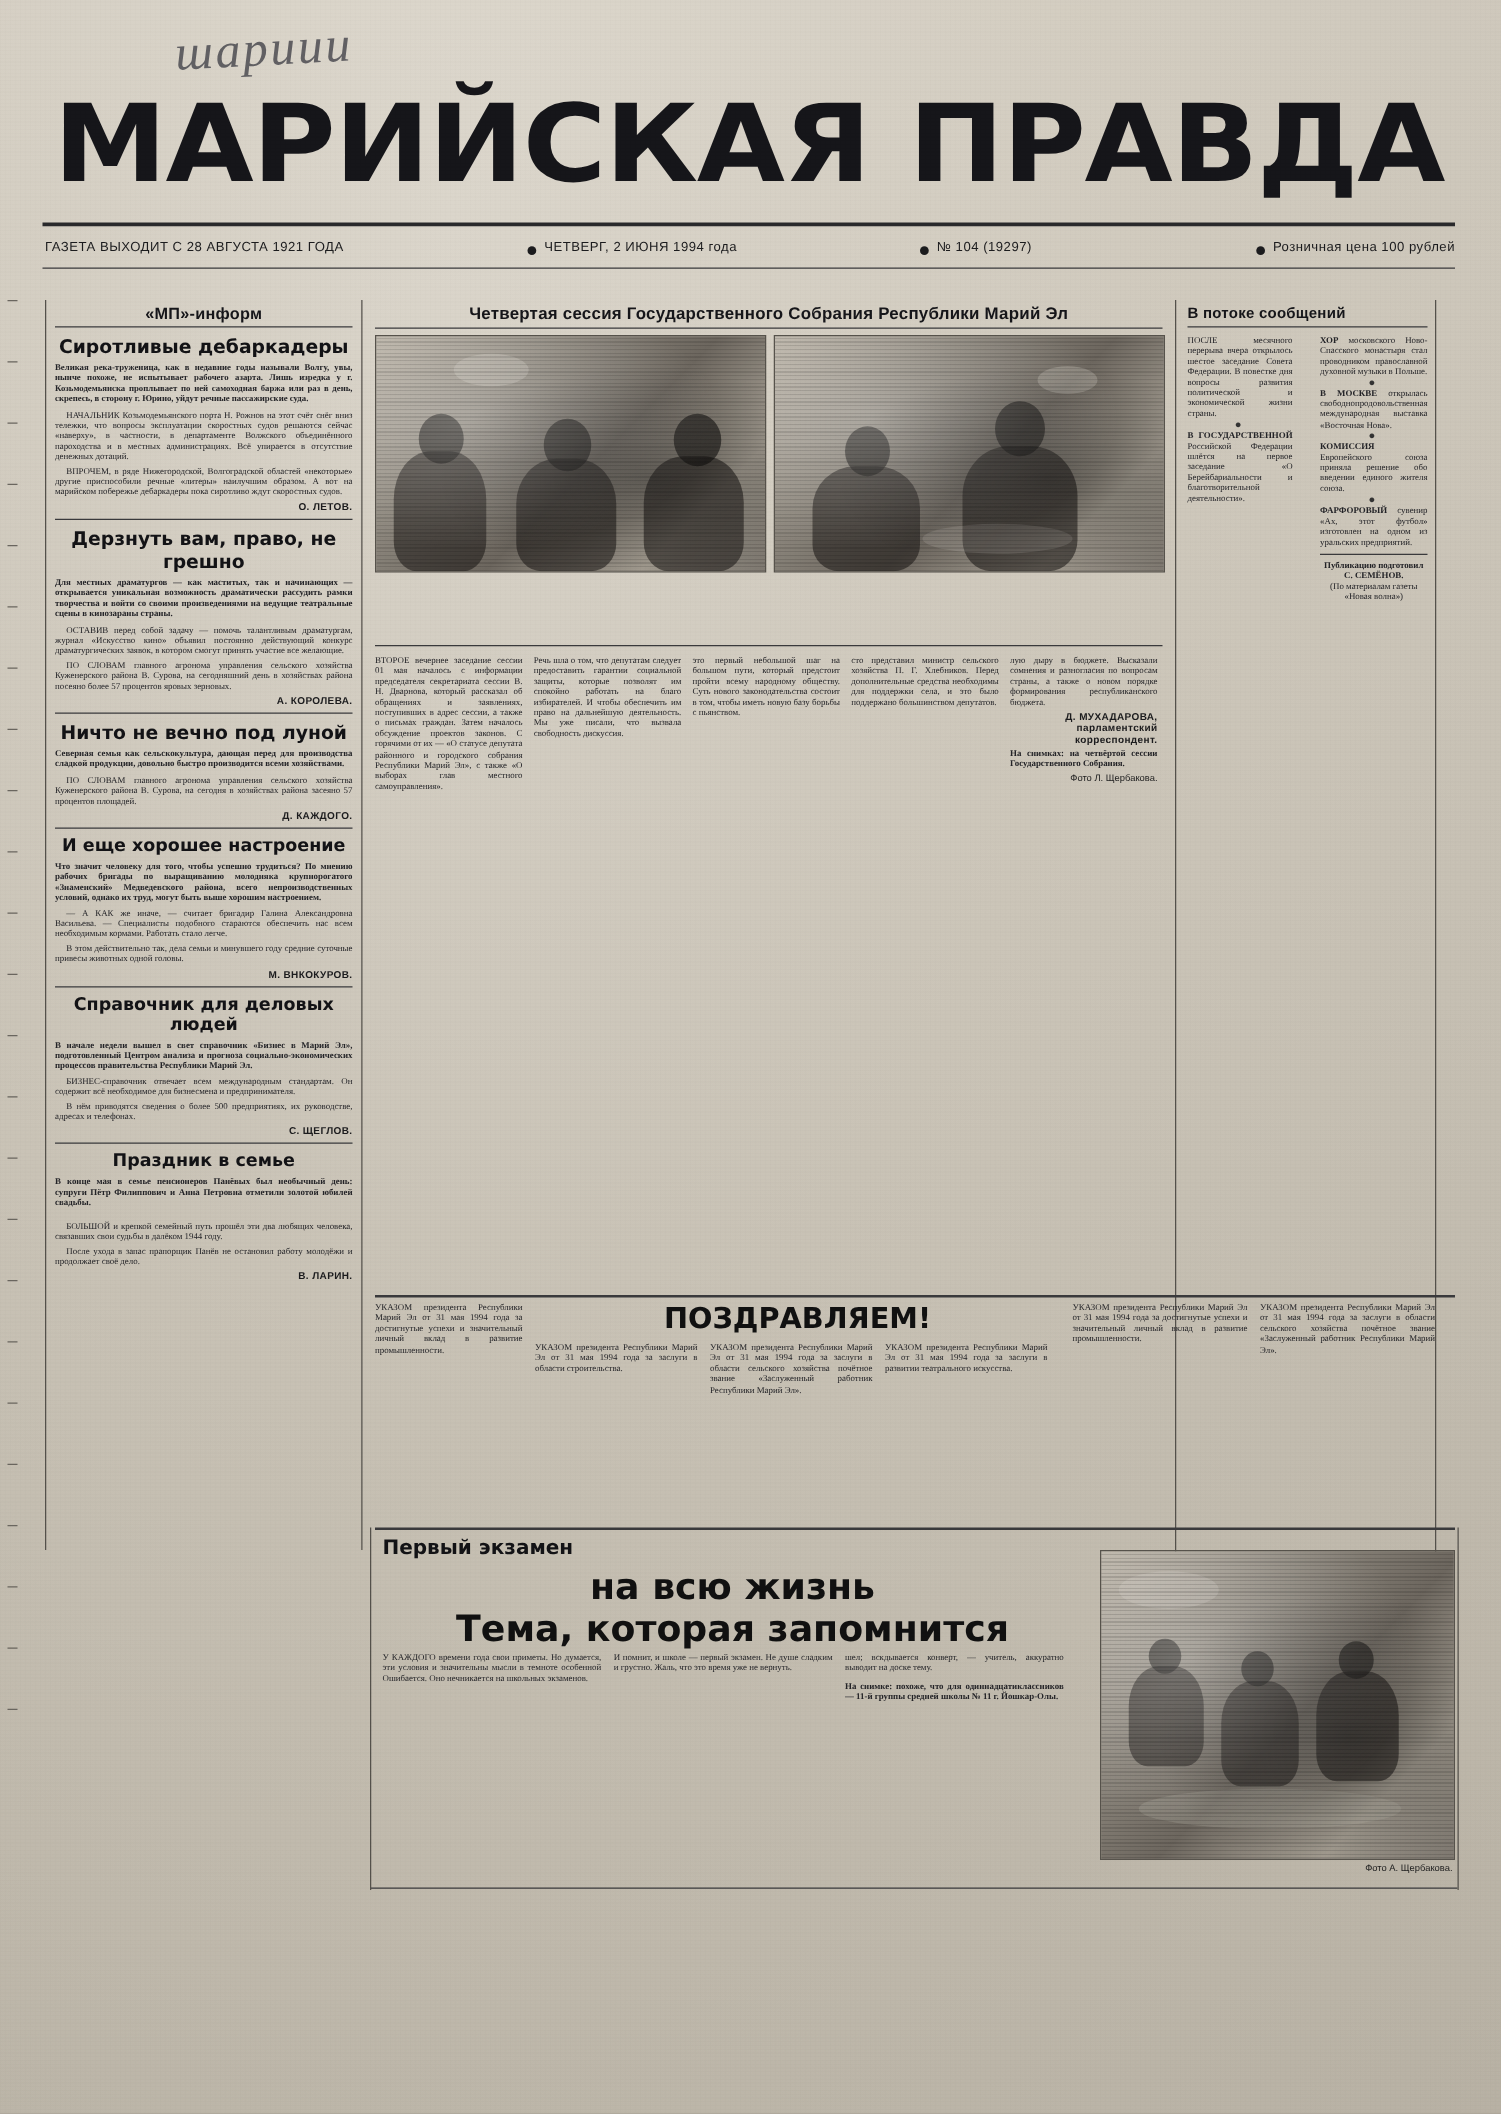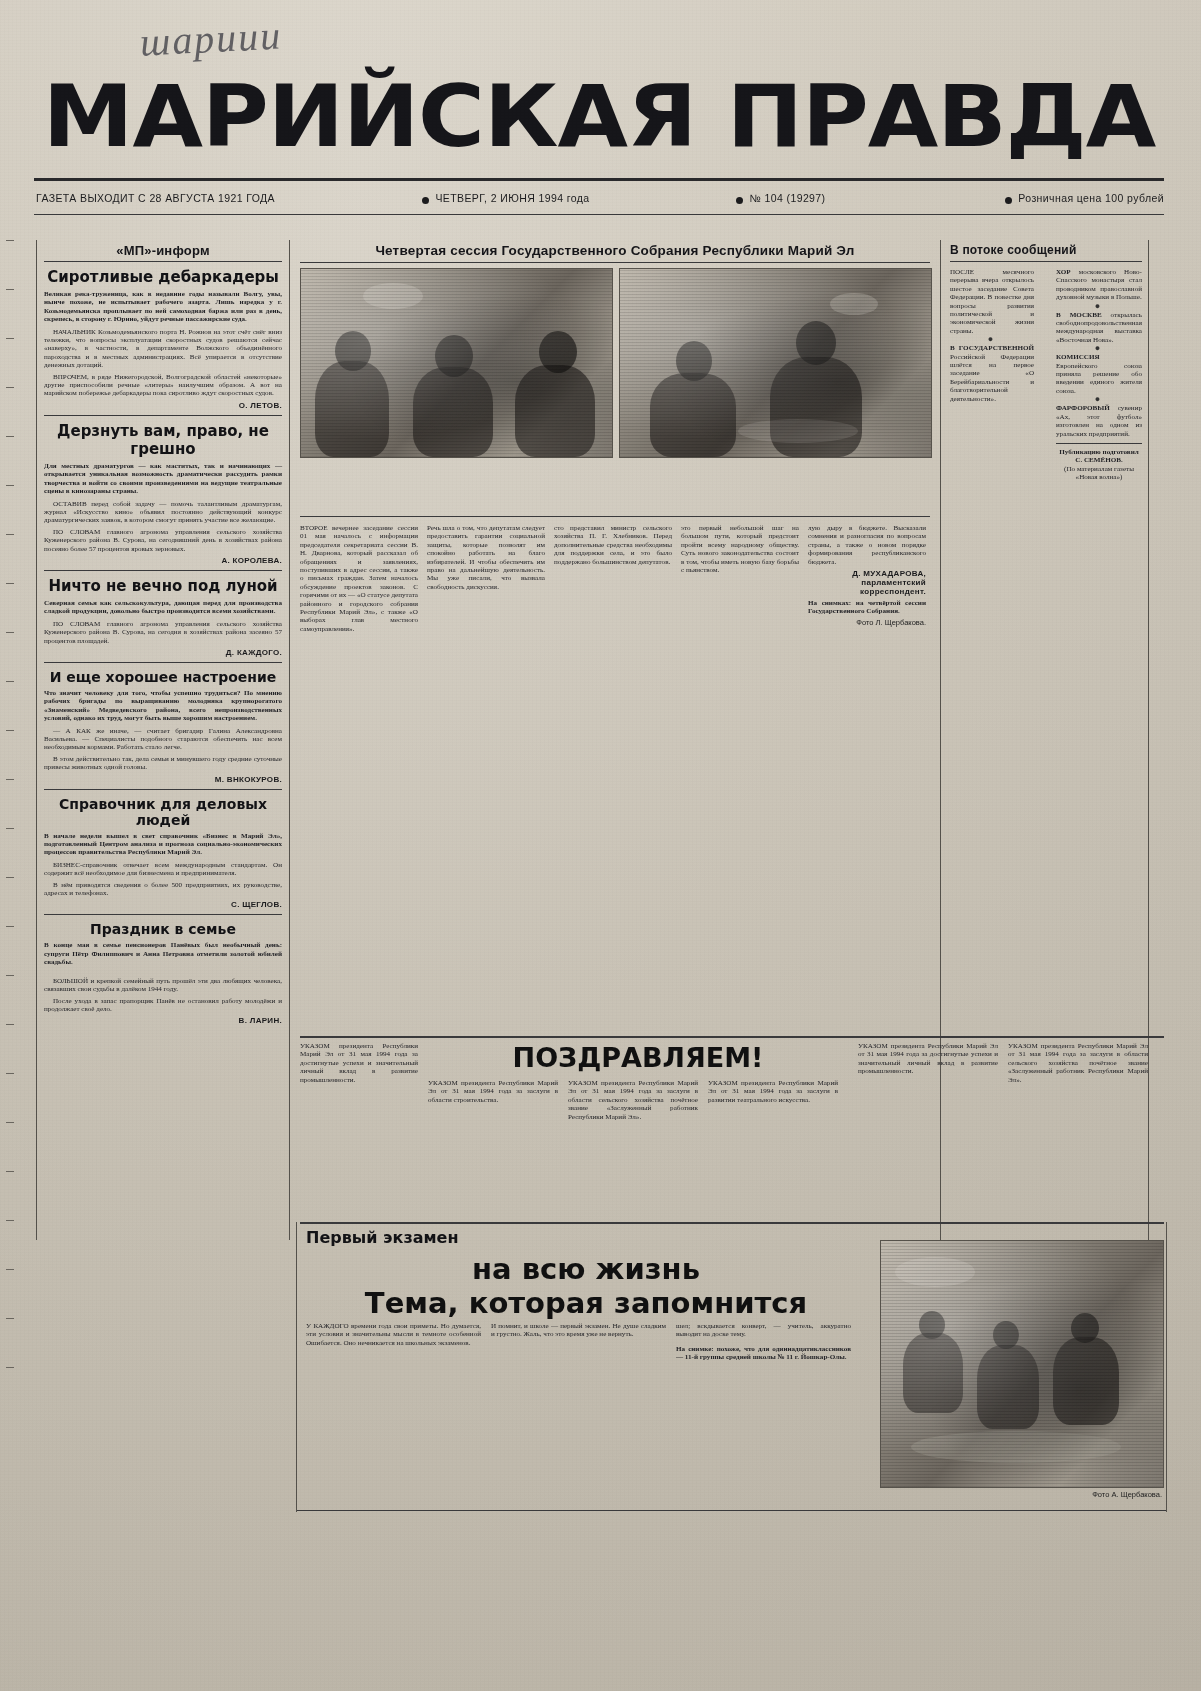--- a/index.html
+++ b/index.html
@@ -269,24 +269,24 @@
 
     <div style="position:absolute;left:300px;top:524px;width:630px;height:500px;">
       <div style="display:flex;gap:9px;">
         <div style="width:118px;">
           <div class="body" style="text-indent:0;">ВТОРОЕ вечернее заседание сессии 01 мая началось с информации председателя секретариата сессии В. Н. Дварнова, который рассказал об обращениях и заявлениях, поступивших в адрес сессии, а также о письмах граждан. Затем началось обсуждение проектов законов. С горячими от их — «О статусе депутата районного и городского собрания Республики Марий Эл», с также «О выборах глав местного самоуправления».</div>
         </div>
         <div style="width:118px;">
           <div class="body">Речь шла о том, что депутатам следует предоставить гарантии социальной защиты, которые позволят им спокойно работать на благо избирателей. И чтобы обеспечить им право на дальнейшую деятельность. Мы уже писали, что вызвала свободность дискуссия.</div>
         </div>
         <div style="width:118px;">
+          <div class="body">это первый небольшой шаг на большом пути, который предстоит пройти всему народному обществу. Суть нового законодательства состоит в том, чтобы иметь новую базу борьбы с пьянством.</div>
+        </div>
+        <div style="width:118px;">
           <div class="body">сто представил министр сельского хозяйства П. Г. Хлебников. Перед дополнительные средства необходимы для поддержки села, и это было поддержано большинством депутатов.</div>
-        </div>
-        <div style="width:118px;">
-          <div class="body">это первый небольшой шаг на большом пути, который предстоит пройти всему народному обществу. Суть нового законодательства состоит в том, чтобы иметь новую базу борьбы с пьянством.</div>
         </div>
         <div style="width:118px;">
           <div class="body">лую дыру в бюджете. Высказали сомнения и разногласия по вопросам страны, а также о новом порядке формирования республиканского бюджета.</div>
           <div class="sig">Д. МУХАДАРОВА, парламентский корреспондент.</div>
           <div class="body" style="text-indent:0;margin-top:3px;font-weight:bold;">На снимках: на четвёртой сессии Государственного Собрания.</div>
           <div class="caption" style="margin-top:2px;">Фото Л. Щербакова.</div>
         </div>
       </div>
     </div>
 
@@ -315,21 +315,21 @@
       </div>
     </div>
 
     <div class="hr2" style="left:300px;top:1036px;width:864px;"></div>
     <div style="position:absolute;left:300px;top:1042px;width:864px;">
       <div style="display:flex;gap:10px;">
         <div style="width:118px;">
           <div class="body" style="text-indent:0;">УКАЗОМ президента Республики Марий Эл от 31 мая 1994 года за достигнутые успехи и значительный личный вклад в развитие промышленности.</div>
         </div>
         <div style="width:420px;">
-          <div class="headline" style="font-size:27px;margin-bottom:6px;">ПОЗДРАВЛЯЕМ!</div>
+          <div class="headline" style="font-size:23px;margin-bottom:6px;">ПОЗДРАВЛЯЕМ!</div>
           <div style="display:flex;gap:10px;">
             <div style="width:130px;">
               <div class="body" style="text-indent:0;">УКАЗОМ президента Республики Марий Эл от 31 мая 1994 года за заслуги в области строительства.</div>
             </div>
             <div style="width:130px;">
               <div class="body" style="text-indent:0;">УКАЗОМ президента Республики Марий Эл от 31 мая 1994 года за заслуги в области сельского хозяйства почётное звание «Заслуженный работник Республики Марий Эл».</div>
             </div>
             <div style="width:130px;">
               <div class="body" style="text-indent:0;">УКАЗОМ президента Республики Марий Эл от 31 мая 1994 года за заслуги в развитии театрального искусства.</div>
             </div>

